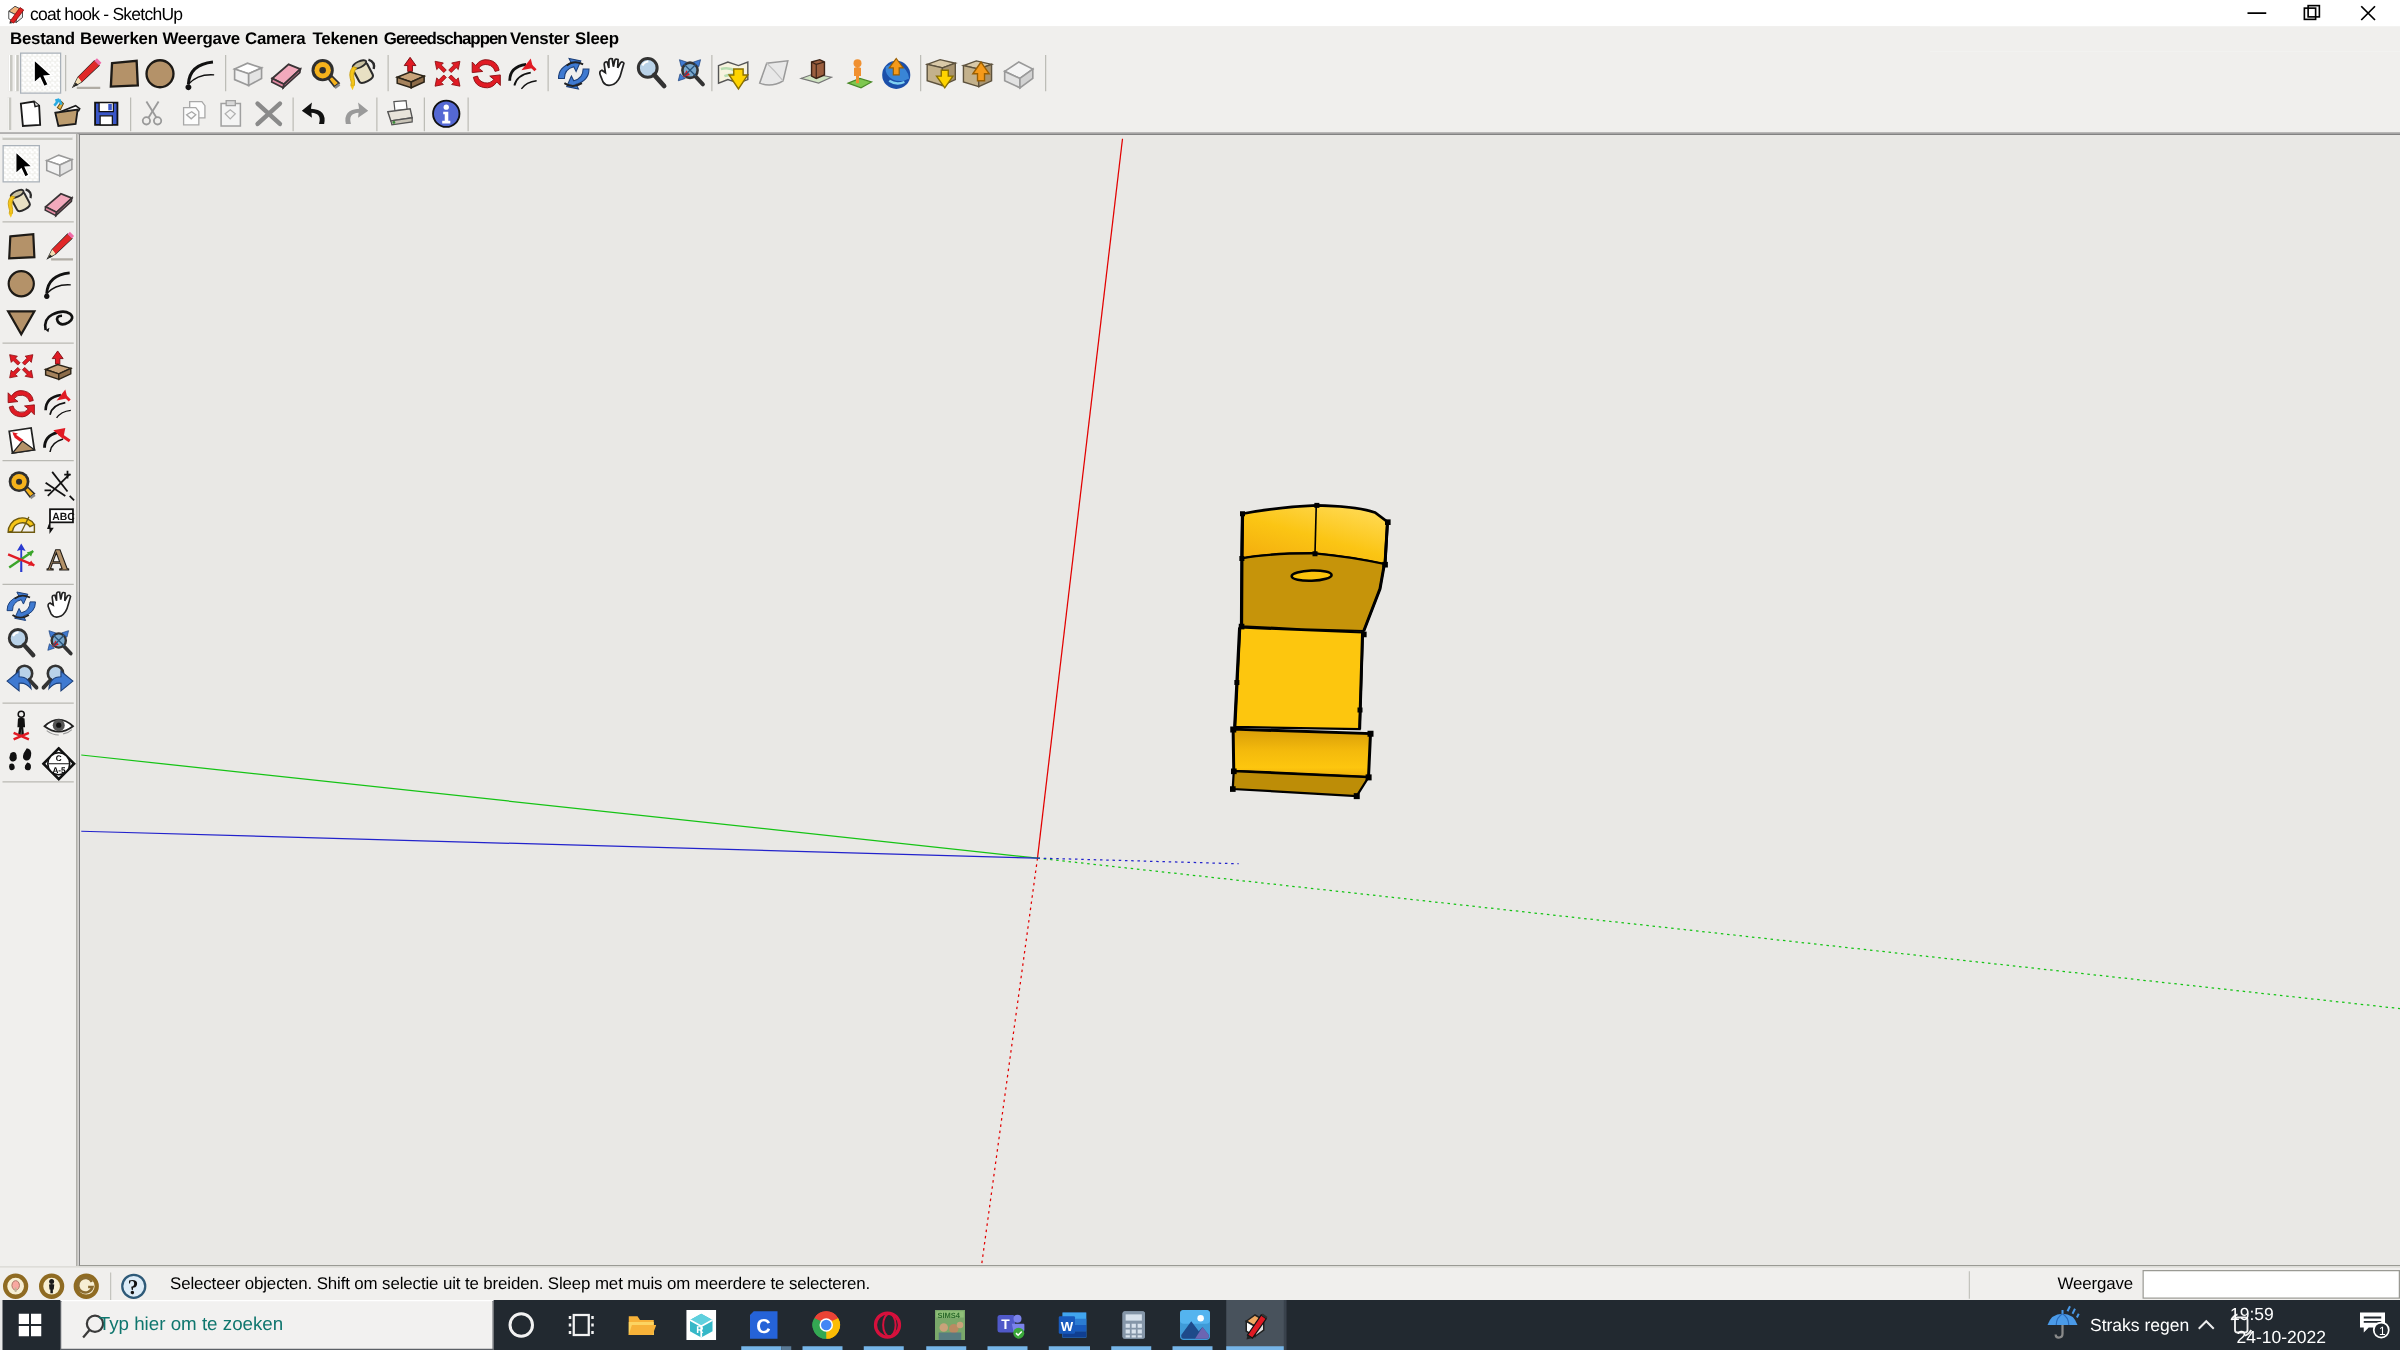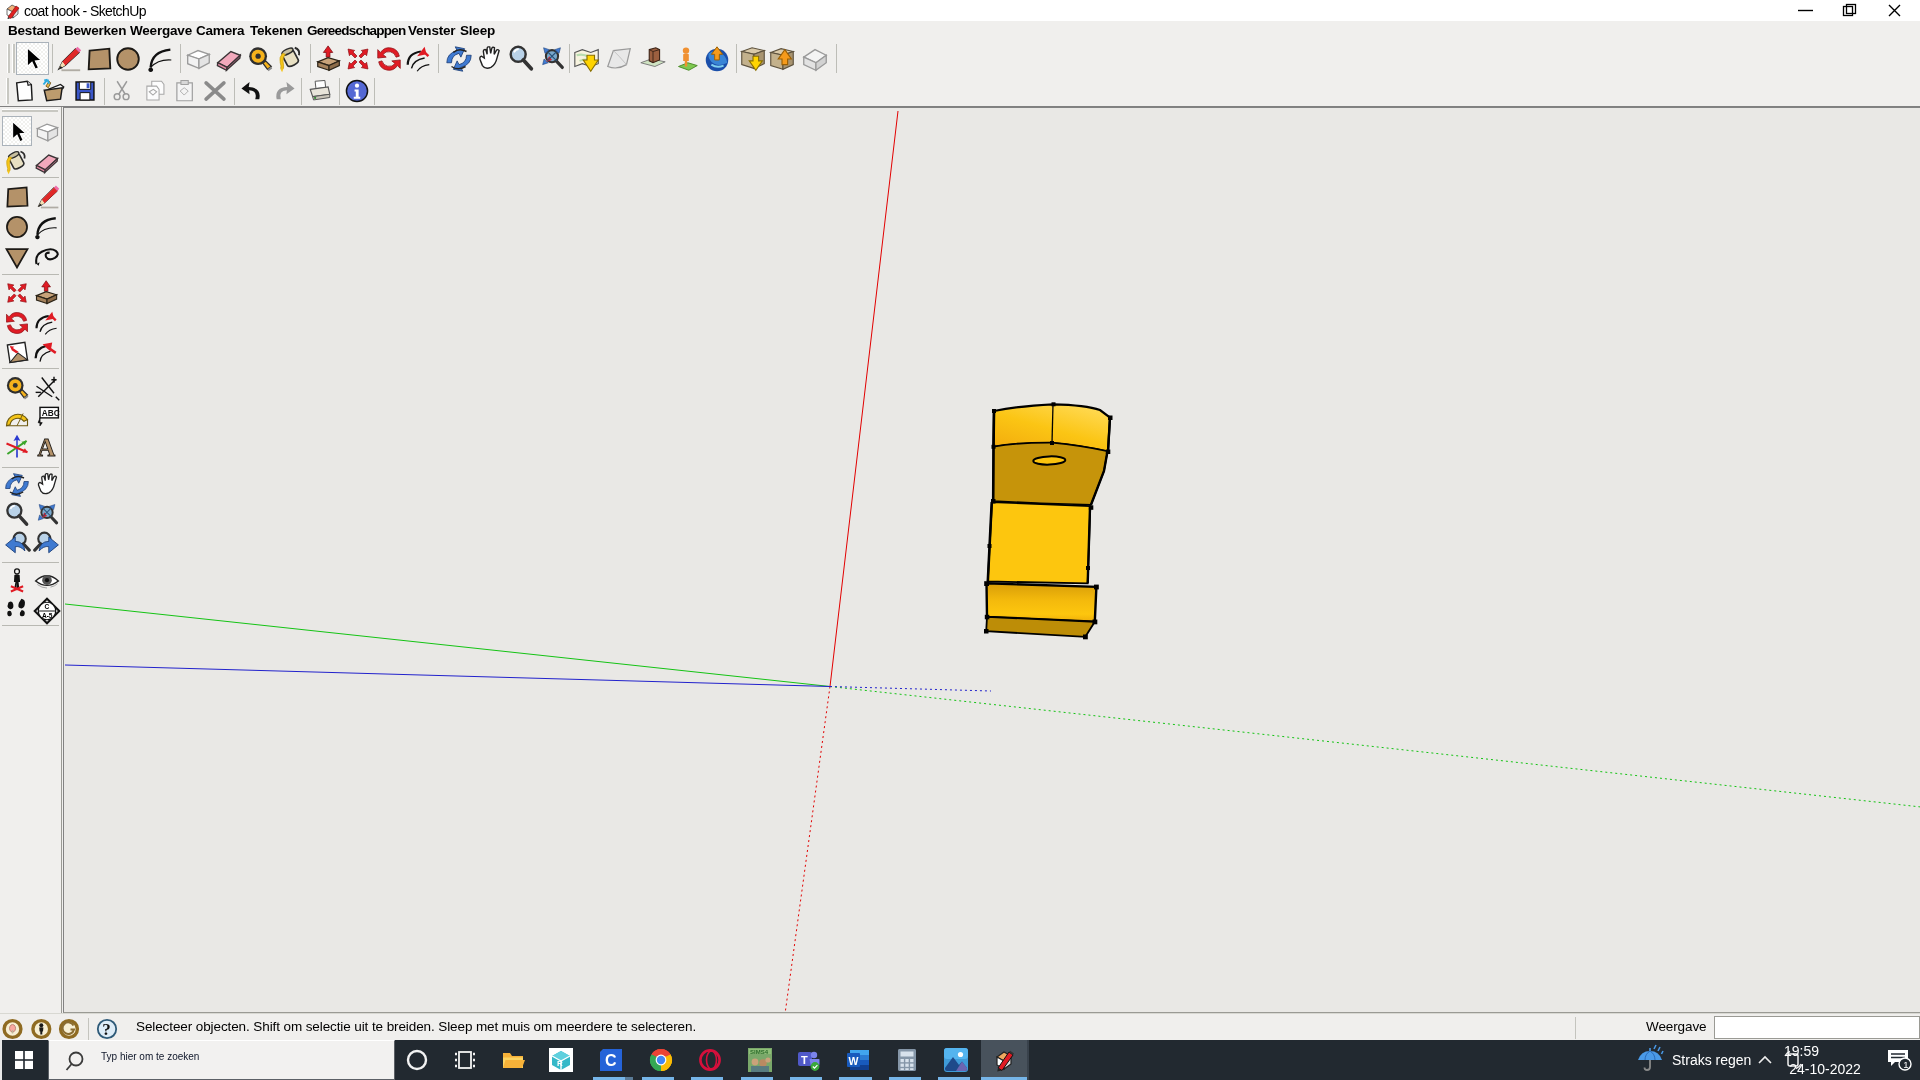--- a/index.html
+++ b/index.html
@@ -22,21 +22,21 @@
   .pic { position:absolute; width:28px; height:28px; margin-left:-0.5px; margin-top:-0.5px; }
   .psep { position:absolute; left:2px; width:57px; height:1px; background:#b9b9b3; }
   
   #palette { position:absolute; left:0; top:107px; width:62px; height:906px; background:#f0efed; border-right:1px solid #9a9a94; }
   #canvas { position:absolute; left:63px; top:107px; width:1857px; height:906px; background:#e9e8e5; border-top:1px solid #828282; border-left:1px solid #828282; border-bottom:1px solid #9a9a94; }
   
   #statusbar { position:absolute; left:0; top:1013px; width:1920px; height:27px; background:#f0efed; border-top:1px solid #d8d8d2; font-size:13.5px; letter-spacing:-0.1px; }
   
   #taskbar { position:absolute; left:0; top:1040px; width:1920px; height:40px; background:#222930; }
   #searchbox { position:absolute; left:48px; top:0px; width:347px; height:40px; background:#f2f1f0; border:1px solid #5c6066; border-top-color:#fff; }
-  #searchbox span { position:absolute; left:52px; top:10px; font-size:10px; color:#0f172a; }
+  #searchbox span { position:absolute; left:30px; top:10px; font-size:15px; color:#0f766e; }
   .task-icon { position:absolute; top:8px; width:24px; height:24px; }
   .underline { position:absolute; top:37px; height:3px; background:#76b5e8; }
   .tray-text { color:#fff; font-size:15px; }
 </style>
 </head>
 <body>
 <svg width="0" height="0" style="position:absolute">
 <defs>
 <symbol id="i-cursor" viewBox="0 0 32 32">
         <path d="M11 4 L11 24 L16 19.5 L19.5 27 L23 25.3 L19.6 18 L26 17.5 Z" fill="#000" stroke="#fff" stroke-width="1.2"></path>

